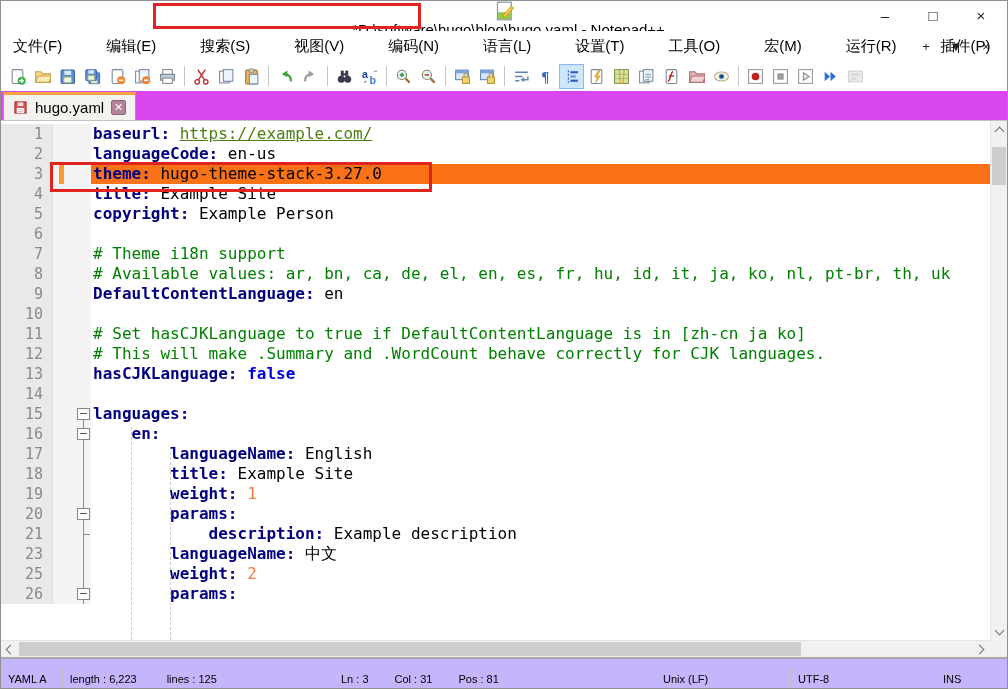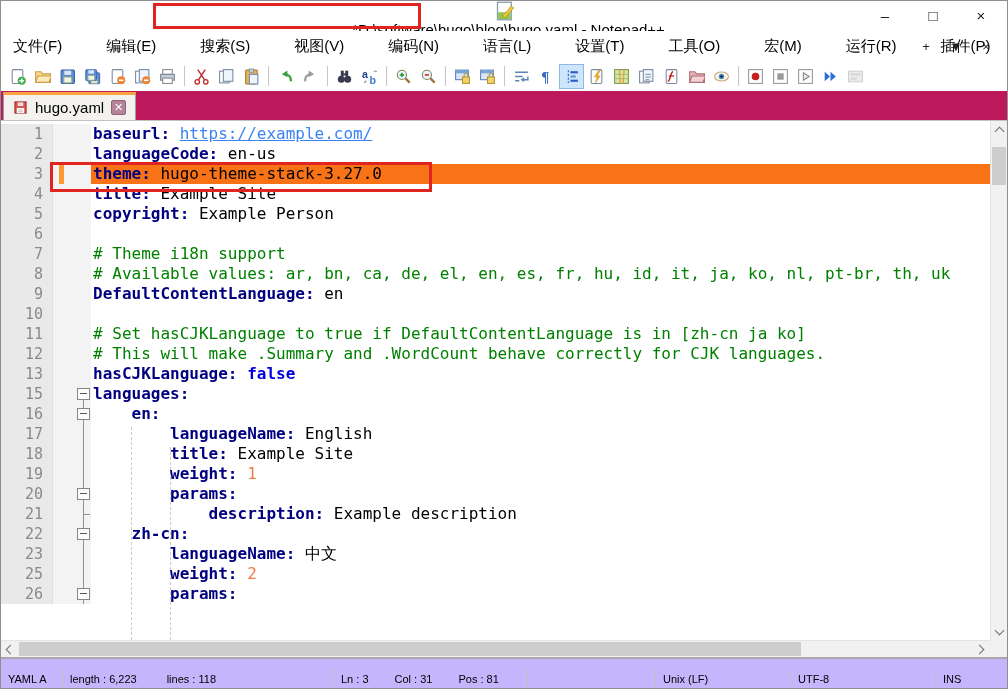--- a/index.html
+++ b/index.html
@@ -23,21 +23,21 @@
   .menu-right { position:absolute; right:6px; top:0; height:30px; display:flex; align-items:center; gap:0; }
   .menu-right .mrb { width:30px; text-align:center; font-size:13px; color:#222; }
   
   .toolbar { height:30px; display:flex; align-items:center; padding-left:4px; background:#fff; }
   .tbtn { width:25px; height:25px; display:flex; align-items:center; justify-content:center; border:1px solid transparent; flex:0 0 auto; }
   .tbtn.active { background:#cde6fb; border:1px solid #8cb8e8; }
   .tbtn.disabled { opacity:.55; }
   .tbtn svg { width:17px; height:17px; }
   .tsep { width:1px; height:20px; background:#c6c6c6; margin:0 4px; flex:0 0 auto; }
   
-  .tabbar { height:30px; background:#be185d; border-bottom:1px solid #c2c2c2; display:flex; align-items:flex-end; padding-left:2px; }
+  .tabbar { height:30px; background:#d946ef; border-bottom:1px solid #c2c2c2; display:flex; align-items:flex-end; padding-left:2px; }
   .tab { height:28px; display:flex; align-items:center; gap:7px; padding:0 9px; background:#f3f2ef;
          border:1px solid #9d9d9d; border-bottom:none; border-top:3px solid #fba33c; font-size:15px; }
   .tab svg { width:15px; height:15px; }
   .tab-close { width:15px; height:15px; background:#b5849b; border:1px solid #8e647a; color:#fff;
                font-size:11px; line-height:13px; text-align:center; border-radius:2px; font-weight:bold; }
   
   #editor { position:relative; height:536px; background:#fff; overflow:hidden; }
   #lines { position:absolute; left:0; top:0; right:17px; bottom:17px; overflow:hidden; padding-top:3px; }
   .row { display:flex; height:20px; font-family:"DejaVu Sans Mono","Liberation Mono",monospace; font-size:16px; line-height:20px; }
   .ln { width:52px; flex:0 0 auto; background:#e9e9e9; color:#8a8a8a; text-align:right; padding-right:9px; font-size:15px; border-right:1px solid #dedede; }
@@ -50,21 +50,21 @@
   .fbox { position:absolute; left:24px; top:4px; width:13px; height:12px; background:#fdfdfd; border:1px solid #868686; }
   .fbox::after { content:""; position:absolute; left:2px; right:2px; top:4px; height:1px; background:#555; }
   .fstub { position:absolute; left:31px; top:10px; width:6px; height:1px; background:#8f8f8f; }
   .ig { position:absolute; width:0; border-left:1px dashed #cccccc; z-index:1; }
   
   .tk-k { color:#000080; font-weight:bold; }
   .tk-v { color:#000000; }
   .tk-c { color:#008000; }
   .tk-n { color:#ef7b4a; }
   .tk-w { color:#0000e0; font-weight:bold; }
-  .tk-u { color:#3b82f6; text-decoration:underline; }
+  .tk-u { color:#4d7c0f; text-decoration:underline; }
   .anno-line { left:49px; top:41px; width:382px; height:30px; }
   
   .vsb { position:absolute; top:0; right:0; width:17px; bottom:17px; background:#f1f1f1; border-left:1px solid #e4e4e4; }
   .vsb .thumb { position:absolute; left:1px; right:1px; top:26px; height:38px; background:#cdcdcd; }
   .hsb { position:absolute; left:0; right:17px; bottom:0; height:17px; background:#f1f1f1; border-top:1px solid #e4e4e4; }
   .hsb .thumb { position:absolute; top:1px; bottom:1px; left:18px; width:782px; background:#cdcdcd; }
   .sb-corner { position:absolute; right:0; bottom:0; width:17px; height:17px; background:#f1f1f1; }
   .arr { position:absolute; width:17px; height:17px; }
   .arr::after { content:""; position:absolute; left:5px; top:5px; width:6px; height:6px; border-left:1.5px solid #6e6e6e; border-bottom:1.5px solid #6e6e6e; }
   .arr.up::after    { transform:rotate(135deg); top:7px; }
@@ -445,20 +445,25 @@
           <div class="ln">12</div>
           <div class="fd"></div>
           <div class="tx"><span class="tk-c"># This will make .Summary and .WordCount behave correctly for CJK languages.</span></div>
         </div>
         <div class="row">
           <div class="ln">13</div>
           <div class="fd"></div>
           <div class="tx"><span class="tk-k">hasCJKLanguage:</span><span class="tk-v"> </span><span class="tk-w">false</span></div>
         </div>
         <div class="row">
+          <div class="ln">14</div>
+          <div class="fd"></div>
+          <div class="tx"></div>
+        </div>
+        <div class="row">
           <div class="ln">15</div>
           <div class="fd">
             <div class="fvl half-b"></div>
             <div class="fbox"></div>
           </div>
           <div class="tx"><span class="tk-k">languages:</span></div>
         </div>
         <div class="row">
           <div class="ln">16</div>
           <div class="fd">
@@ -496,28 +501,20 @@
           </div>
           <div class="tx"><span class="tk-v">        </span><span class="tk-k">params:</span></div>
         </div>
         <div class="row">
           <div class="ln">21</div>
           <div class="fd">
             <div class="fvl"></div>
             <div class="fstub"></div>
           </div>
           <div class="tx"><span class="tk-v">            </span><span class="tk-k">description:</span><span class="tk-v"> Example description</span></div>
-        </div>
-        <div class="row">
-          <div class="ln">22</div>
-          <div class="fd">
-            <div class="fvl"></div>
-            <div class="fbox"></div>
-          </div>
-          <div class="tx"><span class="tk-v">    </span><span class="tk-k">zh-cn:</span></div>
         </div>
         <div class="row">
           <div class="ln">23</div>
           <div class="fd">
             <div class="fvl"></div>
           </div>
           <div class="tx"><span class="tk-v">        </span><span class="tk-k">languageName:</span><span class="tk-v"> 中文</span></div>
         </div>
         <div class="row">
           <div class="ln">25</div>
@@ -549,21 +546,21 @@
       <div class="arr right"></div>
     </div>
     <div class="sb-corner"></div>
   </div>
 
   <div class="statusbar">
     <div class="ss s-doctype"><span>YAML A</span></div>
     <div class="ssep"></div>
     <div class="ss s-docsize">
       <span>length : 6,223</span>
-      <span>lines : 118</span>
+      <span>lines : 125</span>
     </div>
     <div class="ssep"></div>
     <div class="ss s-pos">
       <span>Ln : 3</span>
       <span>Col : 31</span>
       <span>Pos : 81</span>
     </div>
     <div class="ssep"></div>
     <div class="ss s-gap"></div>
     <div class="ssep"></div>

